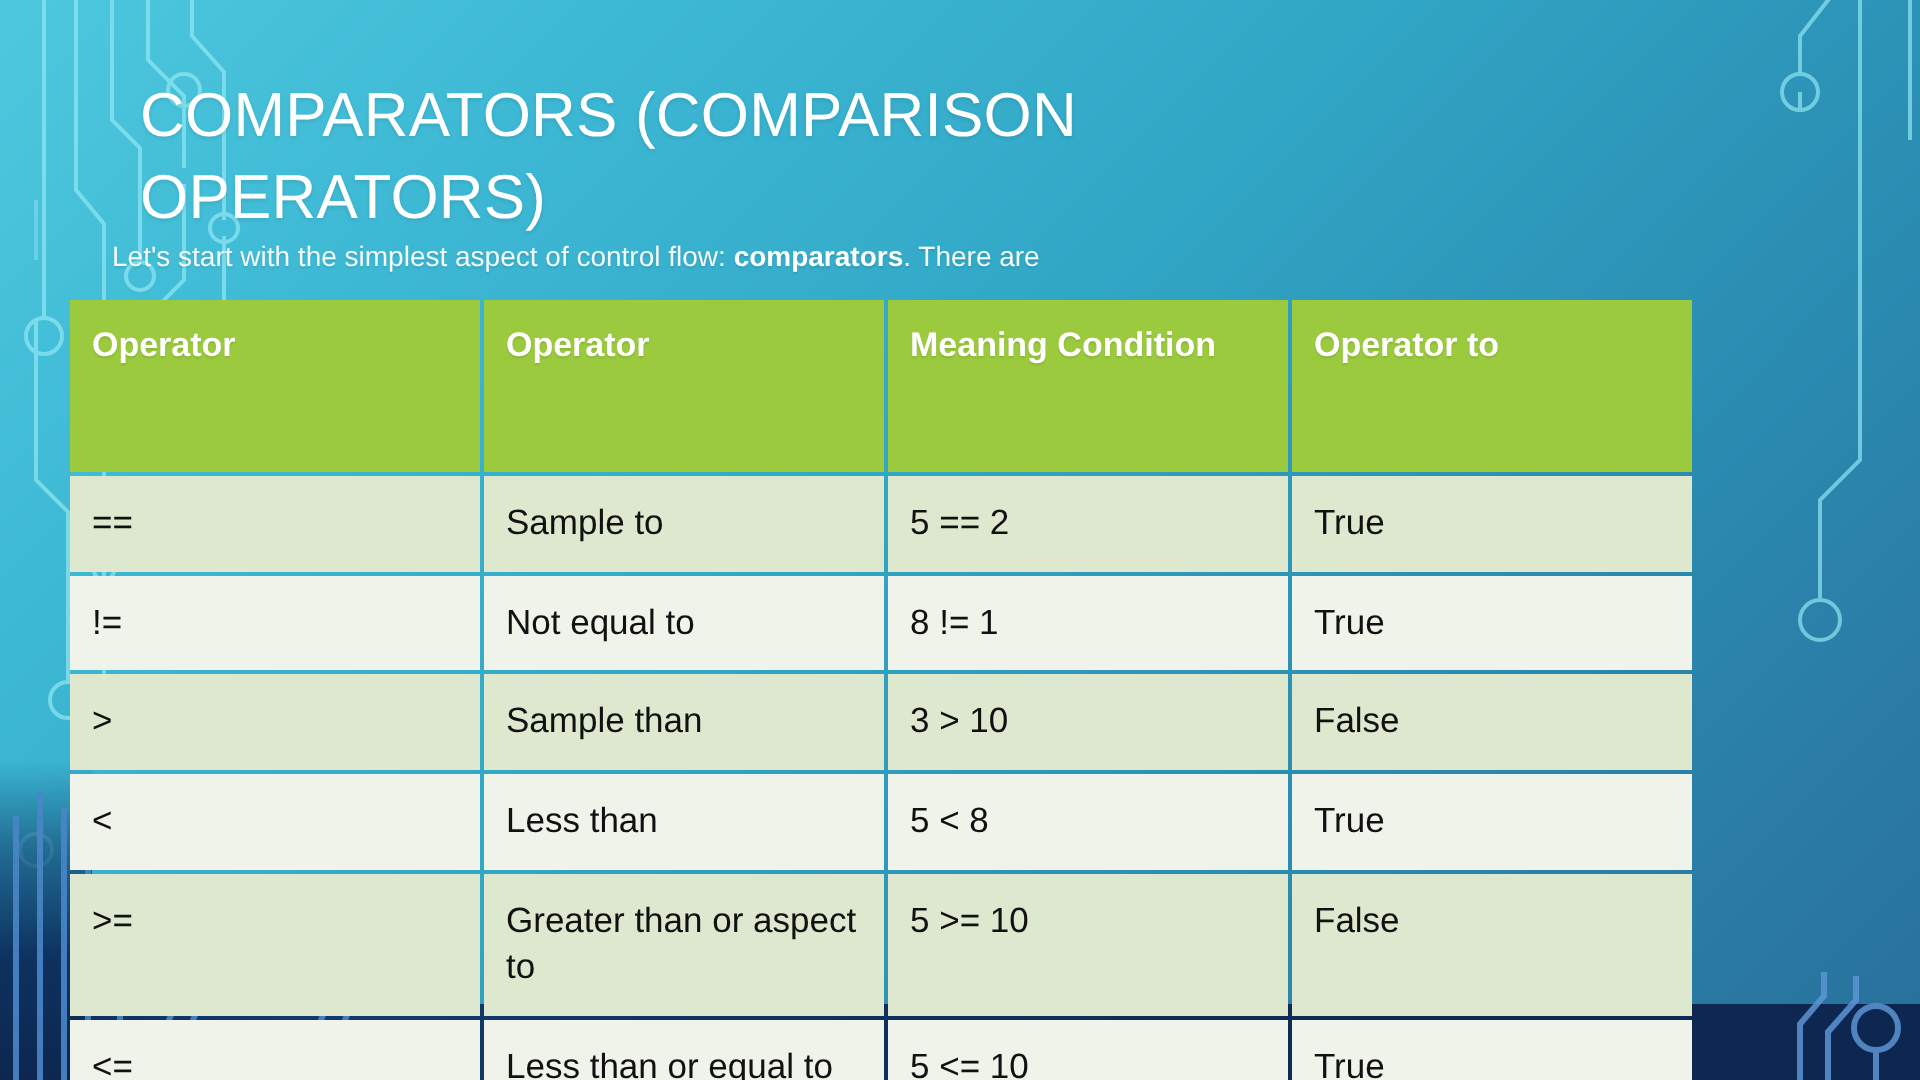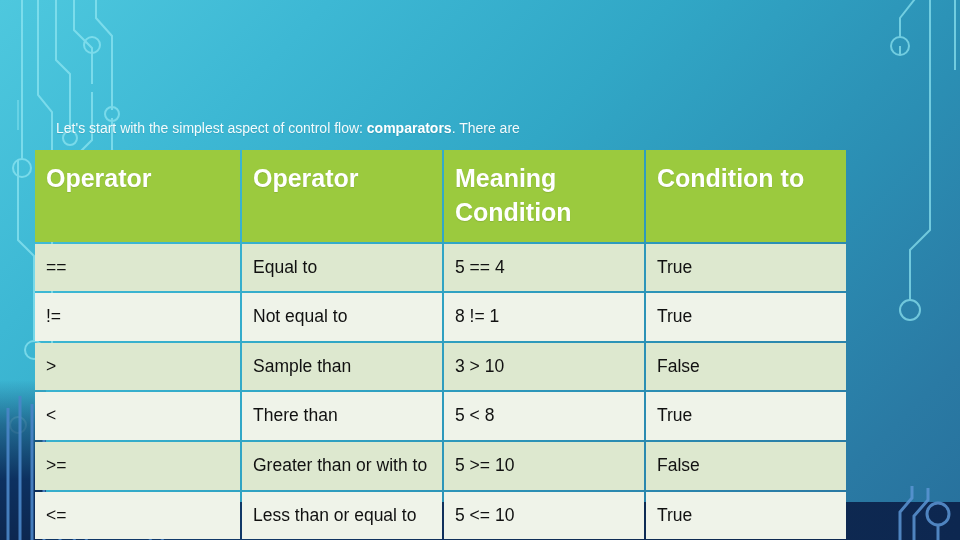--- a/index.html
+++ b/index.html
@@ -86,21 +86,21 @@
     padding: 12px 12px 12px 11px;
     font-size: 17.5px;
     line-height: 1.35;
     color: #111111;
     font-weight: 400;
   }
   table.cmp th {
     background: #9bca3e;
     color: #ffffff;
     font-weight: 700;
-    font-size: 25px;
+    font-size: 17px;
     height: 62px;
     text-shadow: 0 1px 1px rgba(0,0,0,0.10);
   }
   tr.odd td  { background: #dde8cf; }
   tr.even td { background: #eff3e9; }
   .c1 { width: 205px; }
   .c2 { width: 200px; }
   .c3 { width: 200px; }
   .c4 { width: 200px; }
 </style>
@@ -161,67 +161,68 @@
       <path d="M162,540 L174,506"></path>
     </g>
     <g fill="none" stroke="#5b95d4" stroke-width="3" opacity="0.85">
       <path d="M900,540 L900,512 L912,498 L912,486"></path>
       <path d="M914,540 L914,516 L928,500 L928,488"></path>
       <circle cx="938" cy="514" r="11"></circle>
       <path d="M938,525 L938,540"></path>
     </g>
   </svg>
 
+  <div class="title">COMPARATORS (COMPARISON OPERATORS)</div>
 
   <div class="subtitle"><span>Let's start with the simplest aspect of control flow: </span><b>comparators</b><span>. There are</span></div>
 
   <div class="table-wrap">
     <table class="cmp">
       <colgroup>
         <col class="c1">
           <col class="c2">
           <col class="c3">
           <col class="c4">
       </colgroup>
       <thead>
         <tr>
           <th>Operator</th>
           <th>Operator</th>
           <th>Meaning Condition</th>
-          <th>Condition to</th>
+          <th>Operator to</th>
         </tr>
       </thead>
       <tbody>
         <tr class="odd">
           <td>==</td>
-          <td>Equal to</td>
-          <td>5 == 4</td>
+          <td>Sample to</td>
+          <td>5 == 2</td>
           <td>True</td>
         </tr>
         <tr class="even">
           <td>!=</td>
           <td>Not equal to</td>
           <td>8 != 1</td>
           <td>True</td>
         </tr>
         <tr class="odd">
           <td>&gt;</td>
           <td>Sample than</td>
           <td>3 &gt; 10</td>
           <td>False</td>
         </tr>
         <tr class="even">
           <td>&lt;</td>
-          <td>There than</td>
+          <td>Less than</td>
           <td>5 &lt; 8</td>
           <td>True</td>
         </tr>
         <tr class="odd">
           <td>&gt;=</td>
-          <td>Greater than or with to</td>
+          <td>Greater than or aspect to</td>
           <td>5 &gt;= 10</td>
           <td>False</td>
         </tr>
         <tr class="even">
           <td>&lt;=</td>
           <td>Less than or equal to</td>
           <td>5 &lt;= 10</td>
           <td>True</td>
         </tr>
       </tbody>

